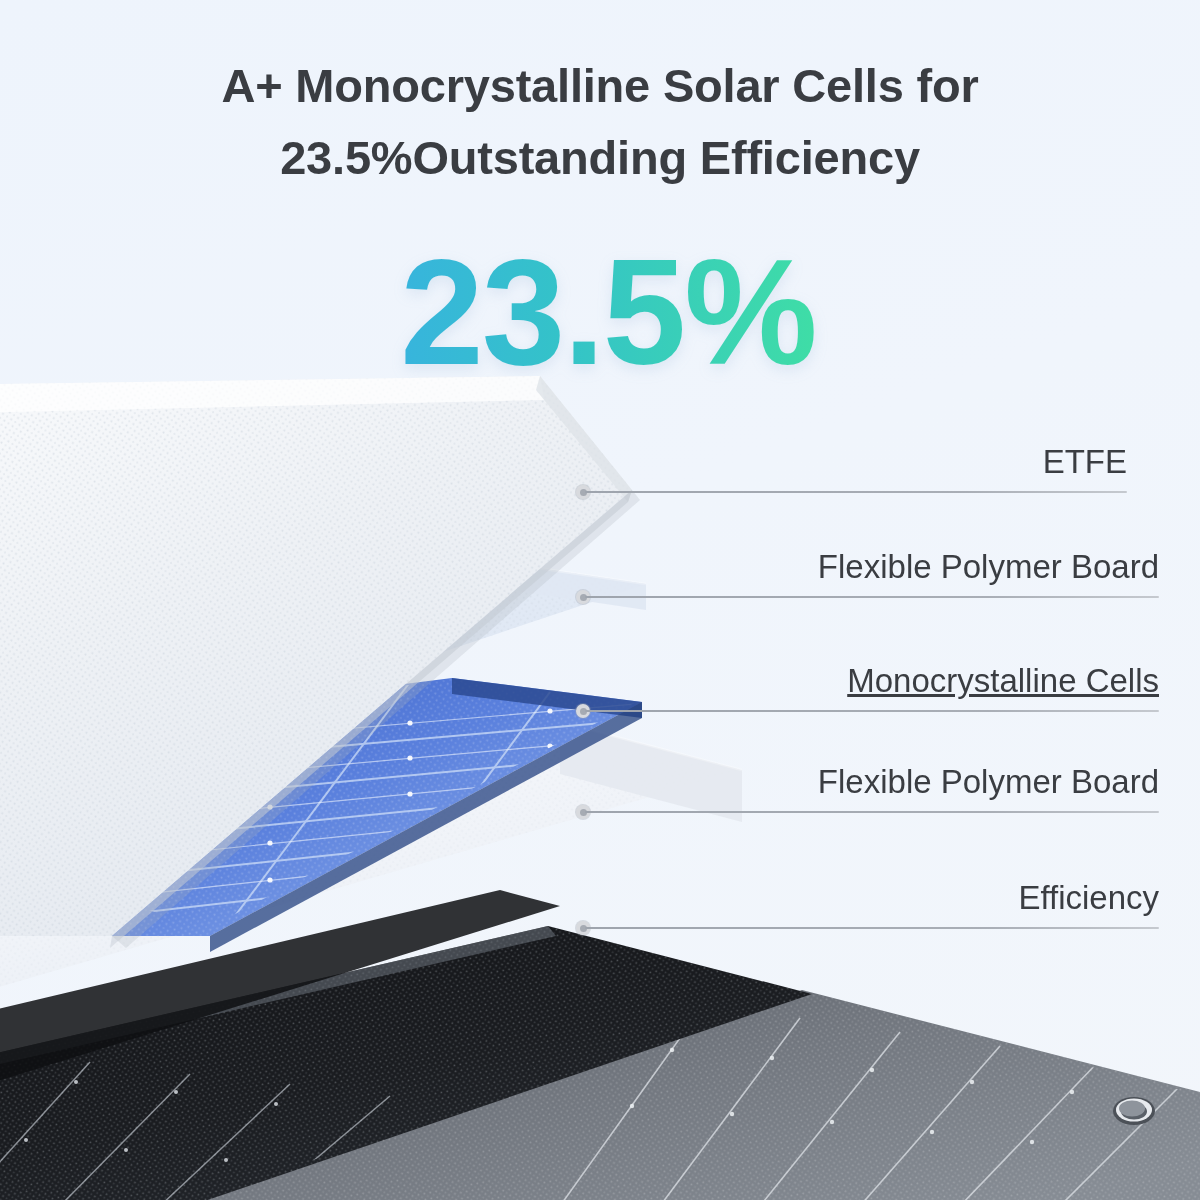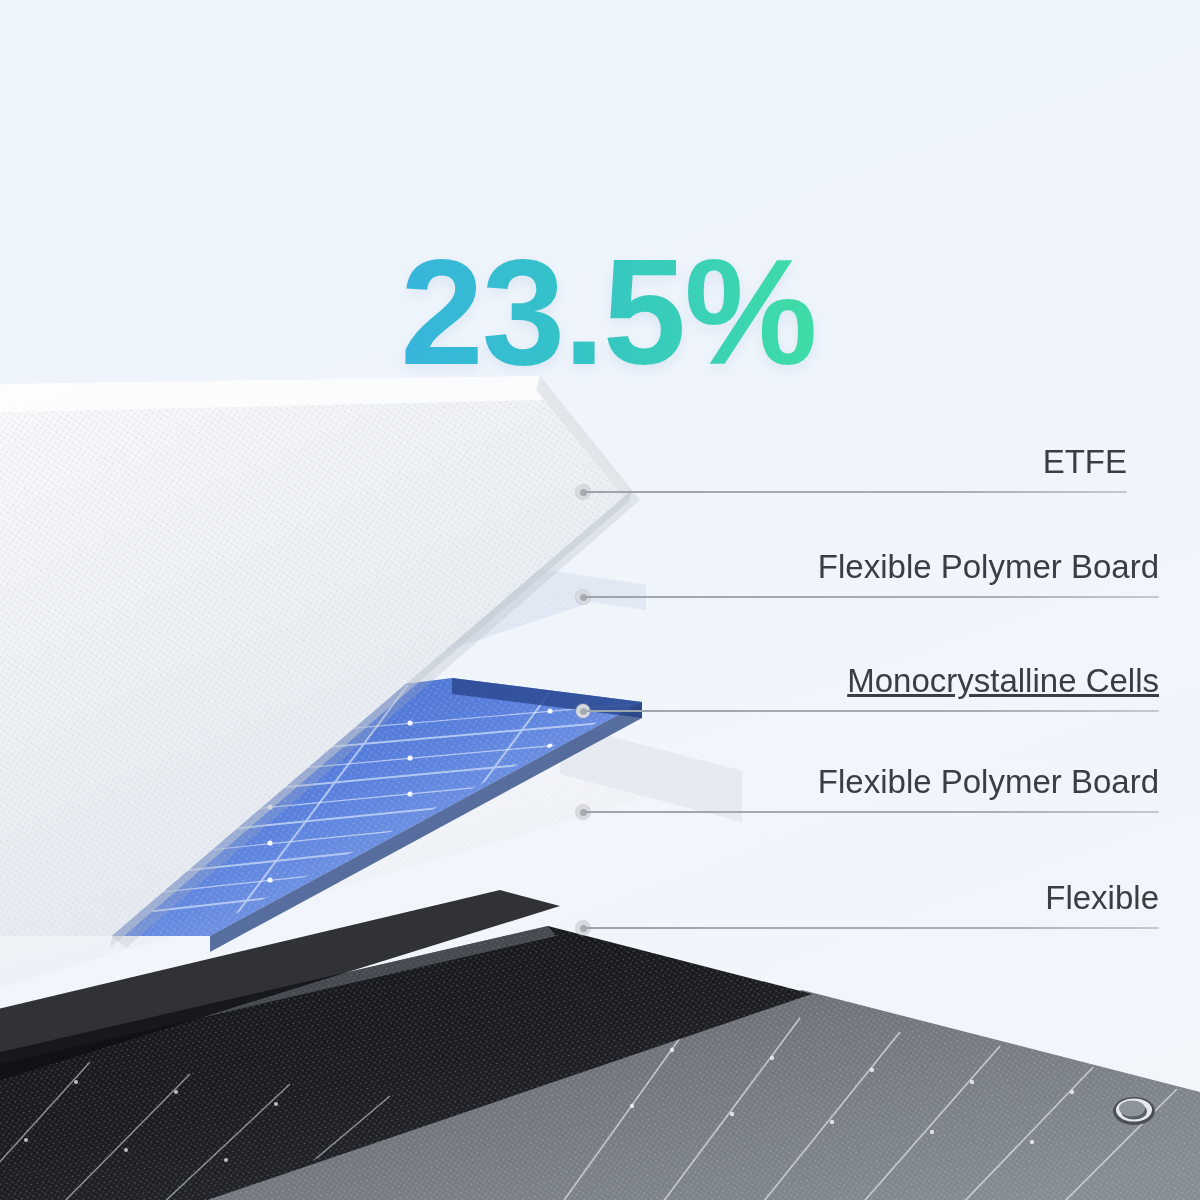--- a/index.html
+++ b/index.html
@@ -84,20 +84,24 @@
     font-size:33px;
     line-height:40px;
     white-space:nowrap;
   }
 </style>
 </head>
 <body>
 
 <div id="page">
 
+  <div class="headline">
+    <span class="headline-line">A+ Monocrystalline Solar Cells for</span>
+    <span class="headline-line">23.5%Outstanding Efficiency</span>
+  </div>
 
   <div class="bignum">23.5%</div>
 
   <div id="art">
     <svg viewBox="0 0 1200 830" xmlns="http://www.w3.org/2000/svg">
       <defs>
 
         <pattern id="dotTex" width="7" height="7" patternUnits="userSpaceOnUse" patternTransform="rotate(-11)">
           <circle cx="1.6" cy="1.6" r="1.05" fill="#c4cdd8" opacity="0.55"></circle>
           <circle cx="5.1" cy="5.1" r="1.05" fill="#c4cdd8" opacity="0.40"></circle>
@@ -342,18 +346,18 @@
 
     <div class="callout" style="left:576px; top:812px;">
       <span class="dot"></span>
       <span class="rule" style="width:574px;"></span>
       <span class="label" style="left:9px; width:574px;">Flexible Polymer Board</span>
     </div>
 
     <div class="callout" style="left:576px; top:928px;">
       <span class="dot"></span>
       <span class="rule" style="width:574px;"></span>
-      <span class="label" style="left:9px; width:574px;">Flexible</span>
+      <span class="label" style="left:9px; width:574px;">Efficiency</span>
     </div>
 
   </div>
 
 </div>
 
 </body></html>

